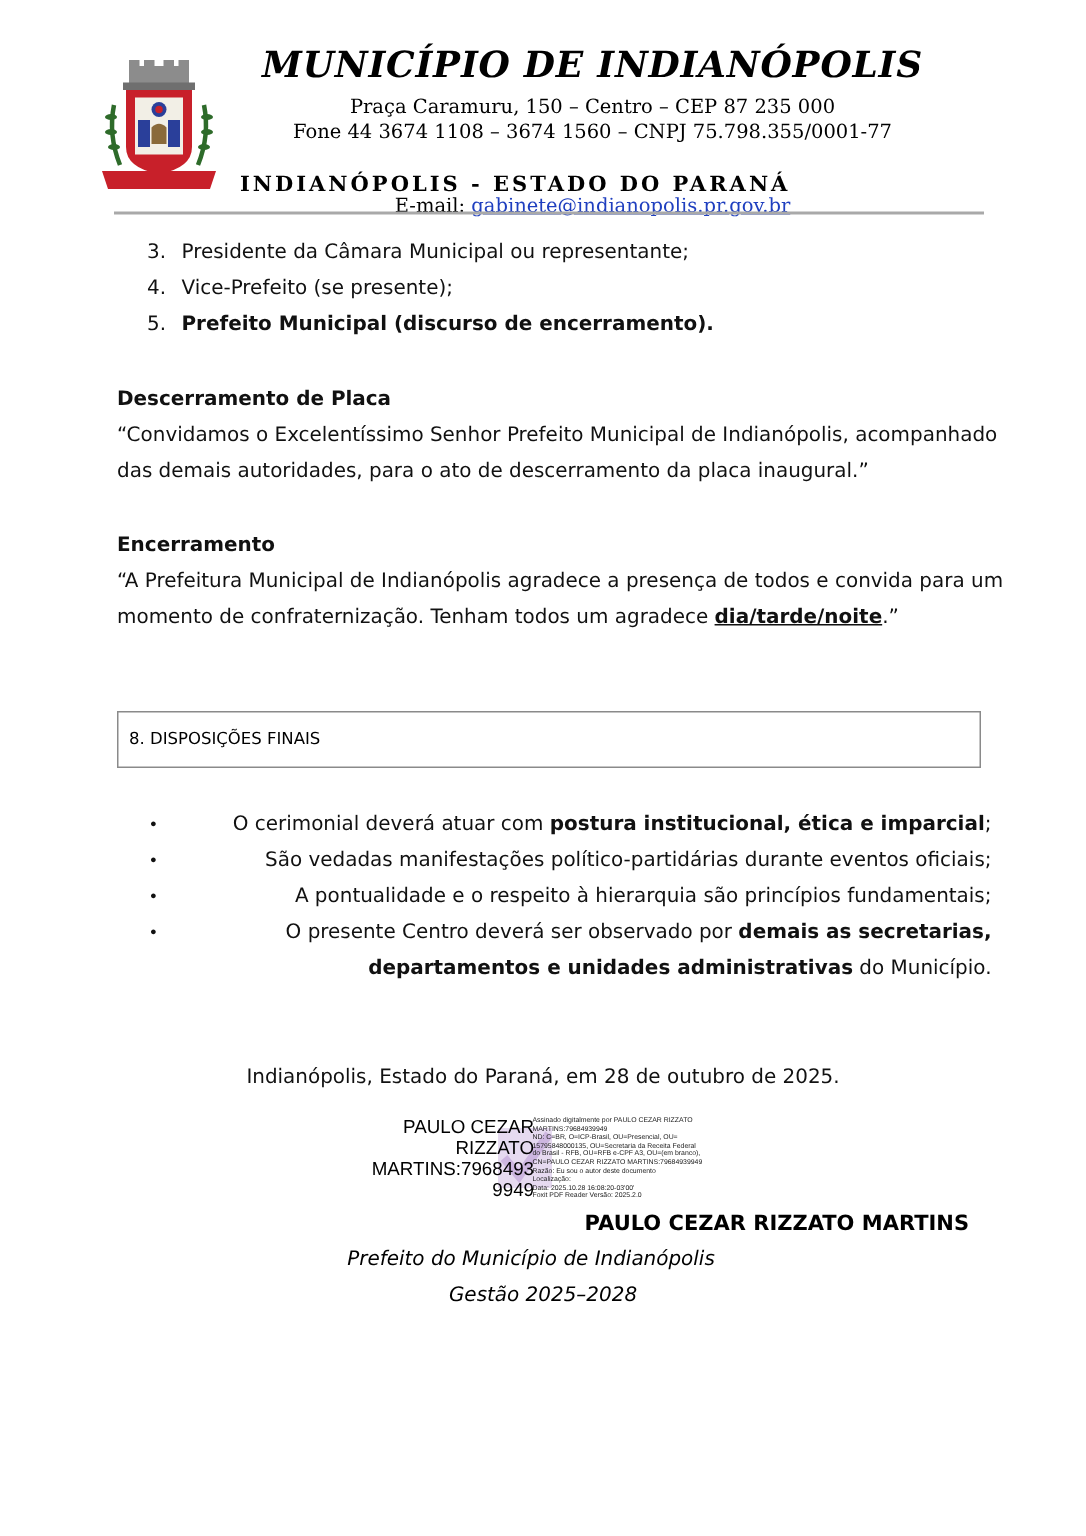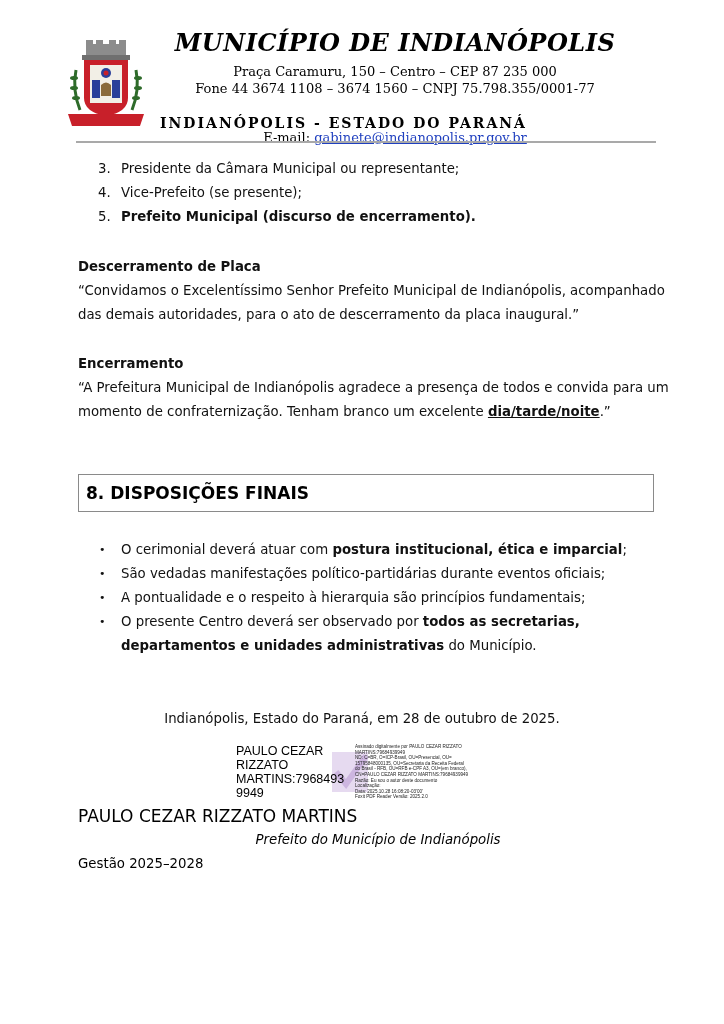--- a/index.html
+++ b/index.html
@@ -19,34 +19,34 @@
 
   
   .txt { font-family: "DejaVu Sans", sans-serif; font-size: 13.3px; line-height: 24px; color: #111; }
   .num { left: 98px; width: 20px; }
   .item { left: 121px; }
   .b { font-weight: bold; }
   .u { text-decoration: underline; font-weight: bold; }
   .para { left: 78px; width: 600px; }
 
   .section-box { left: 78px; top: 474px; width: 576px; height: 38px; border: 1px solid #8a8a8a; box-sizing: border-box; }
-  .section-title { left: 86px; top: 481px; font-weight: bold; font-size: 17px; line-height: 24px; }
+  .section-title { left: 86px; top: 481px; font-weight: normal; font-size: 11px; line-height: 24px; }
 
   .bullet { left: 99px; width: 10px; font-size: 11px; }
-  .bl-text { left: 121px; width: 540px; }
+  .bl-text { left: 121px; width: 540px; text-align: right; }
 
   .place { left: 78px; width: 568px; text-align: center; top: 707px; }
 
   
-  .sig-name { left: 236px; top: 744px; width: 120px; text-align: left; font-family: "Liberation Sans", sans-serif; font-size: 12.5px; line-height: 14px; color: #000; }
+  .sig-name { left: 236px; top: 744px; width: 120px; text-align: right; font-family: "Liberation Sans", sans-serif; font-size: 12.5px; line-height: 14px; color: #000; }
   .sig-mark { left: 330px; top: 748px; width: 40px; height: 48px; }
   .sig-details { left: 355px; top: 744px; width: 130px; font-family: "Liberation Sans", sans-serif; font-size: 4.6px; line-height: 5.6px; color: #222; }
-  .sign-name { left: 78px; width: 568px; top: 804px; text-align: left; font-weight: normal; font-size: 17px; line-height: 24px; }
-  .sign-role { left: 94px; width: 568px; top: 828px; text-align: center; font-style: italic; font-size: 13.3px; line-height: 24px; }
-  .sign-term { left: 78px; width: 568px; top: 852px; font-size: 13.3px; line-height: 24px; }
+  .sign-name { left: 78px; width: 568px; top: 804px; text-align: right; font-weight: bold; font-size: 14px; line-height: 24px; }
+  .sign-role { left: 70px; width: 568px; top: 828px; text-align: center; font-style: italic; font-size: 13.3px; line-height: 24px; }
+  .sign-term { left: 78px; width: 568px; top: 852px; text-align: center; font-size: 13.3px; line-height: 24px; font-style: italic; }
 </style>
 </head>
 <body>
 
 <div class="abs crest">
   <svg width="80" height="92" viewBox="0 0 80 92">
 
     <rect x="20" y="4" width="40" height="12" fill="#8c8c8c"></rect>
     <rect x="20" y="0" width="7" height="6" fill="#8c8c8c"></rect>
     <rect x="30" y="0" width="7" height="6" fill="#8c8c8c"></rect>
@@ -88,36 +88,36 @@
 <div class="abs txt item" style="top:181px">Vice-Prefeito (se presente);</div>
 <div class="abs txt num" style="top:205px">5.</div>
 <div class="abs txt item b" style="top:205px">Prefeito Municipal (discurso de encerramento).</div>
 
 <div class="abs txt para b" style="top:255px">Descerramento de Placa</div>
 <div class="abs txt para" style="top:279px">“Convidamos o Excelentíssimo Senhor Prefeito Municipal de Indianópolis, acompanhado</div>
 <div class="abs txt para" style="top:303px">das demais autoridades, para o ato de descerramento da placa inaugural.”</div>
 
 <div class="abs txt para b" style="top:352px">Encerramento</div>
 <div class="abs txt para" style="top:376px">“A Prefeitura Municipal de Indianópolis agradece a presença de todos e convida para um</div>
-<div class="abs txt para" style="top:400px"><span>momento de confraternização. Tenham branco um excelente </span><span class="u">dia/tarde/noite</span><span>.”</span></div>
+<div class="abs txt para" style="top:400px"><span>momento de confraternização. Tenham todos um agradece </span><span class="u">dia/tarde/noite</span><span>.”</span></div>
 
 <div class="abs section-box"></div>
 <div class="abs section-title">8. DISPOSIÇÕES FINAIS</div>
 
 <div class="abs txt bullet" style="top:538px">•</div>
 <div class="abs txt bl-text" style="top:538px"><span>O cerimonial deverá atuar com </span><span class="b">postura institucional, ética e imparcial</span><span>;</span></div>
 
 <div class="abs txt bullet" style="top:562px">•</div>
 <div class="abs txt bl-text" style="top:562px">São vedadas manifestações político-partidárias durante eventos oficiais;</div>
 
 <div class="abs txt bullet" style="top:586px">•</div>
 <div class="abs txt bl-text" style="top:586px">A pontualidade e o respeito à hierarquia são princípios fundamentais;</div>
 
 <div class="abs txt bullet" style="top:610px">•</div>
-<div class="abs txt bl-text" style="top:610px"><span>O presente Centro deverá ser observado por </span><span class="b">todos as secretarias,</span></div>
+<div class="abs txt bl-text" style="top:610px"><span>O presente Centro deverá ser observado por </span><span class="b">demais as secretarias,</span></div>
 <div class="abs txt bl-text" style="top:634px"><span class="b">departamentos e unidades administrativas</span><span> do Município.</span></div>
 
 <div class="abs txt place">Indianópolis, Estado do Paraná, em 28 de outubro de 2025.</div>
 
 <div class="abs sig-mark">
   <svg width="40" height="48" viewBox="0 0 40 48">
     <rect x="2" y="4" width="36" height="40" fill="#e6daf0"></rect>
     <path d="M6 24 L16 36 L36 8" stroke="#cdb6e0" stroke-width="6" fill="none"></path>
   </svg>
 </div>

